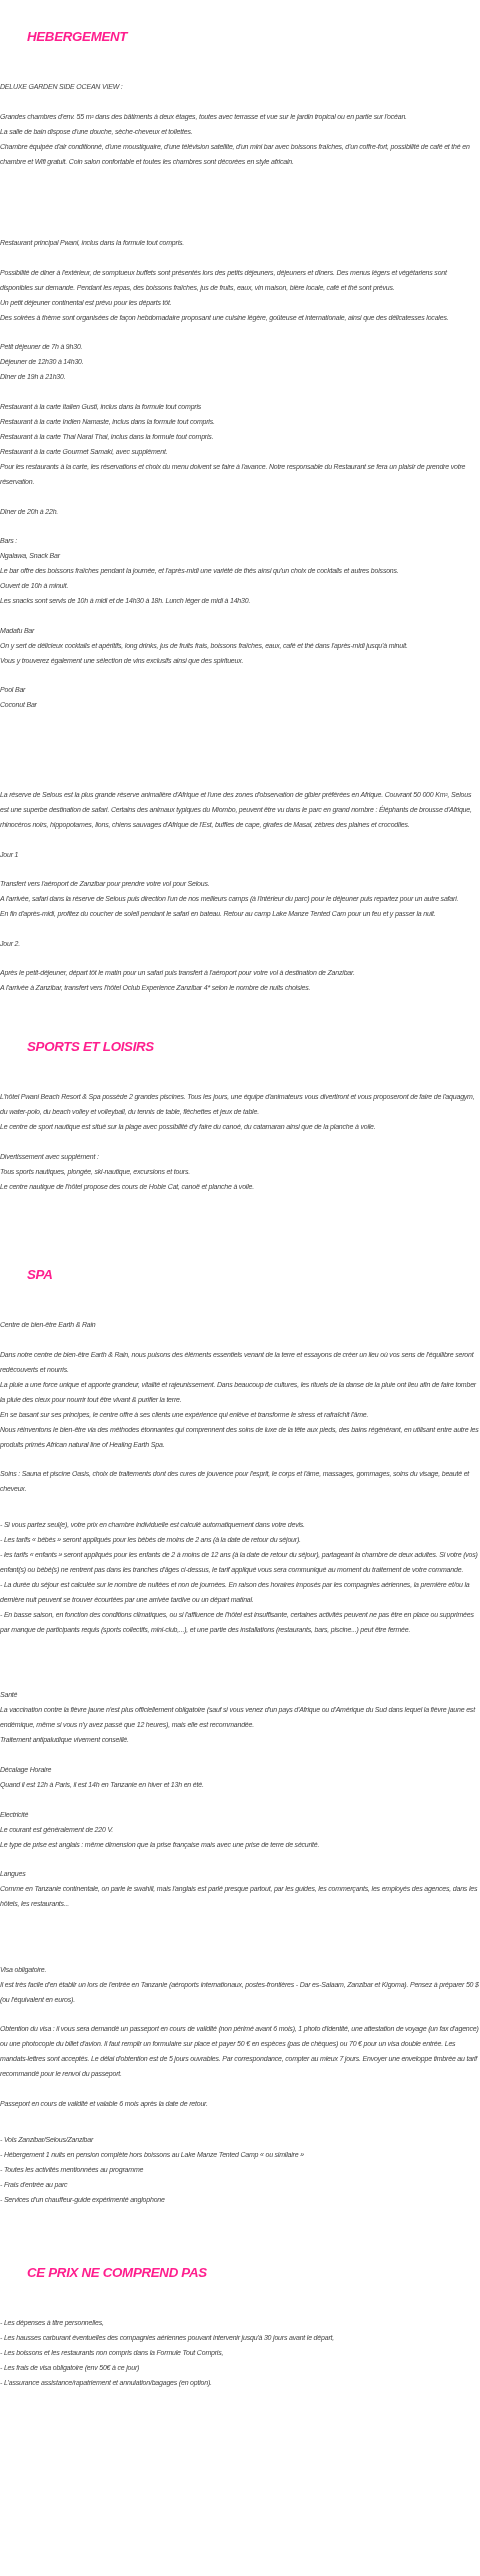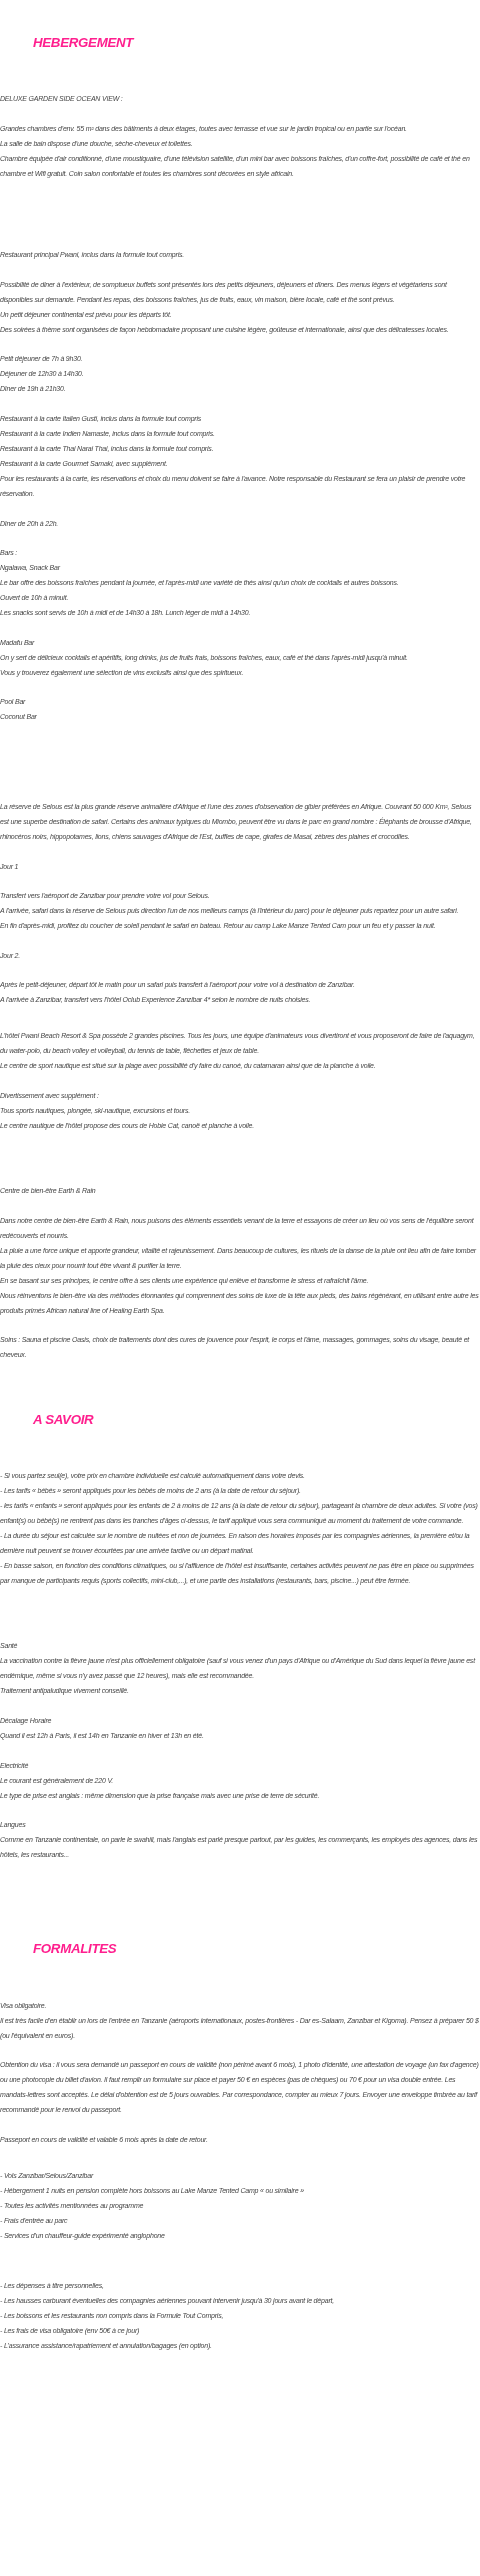--- a/index.html
+++ b/index.html
@@ -10,21 +10,21 @@
     }
     .page { padding: 0 0 0 0; }
     .section { margin: 0; }
     h2.section-title {
       font-family: "Liberation Sans", sans-serif;
       font-style: italic;
       font-weight: bold;
       color: #ff1f8e;
       font-size: 13.3px;
       letter-spacing: -0.3px;
-      margin: 17px;
+      margin: 11px;
       padding: 16px;
       line-height: 19px;
     }
     p.line {
       font-family: "Liberation Sans", sans-serif;
       font-style: italic;
       font-size: 7px;
       letter-spacing: -0.2px;
       line-height: 15px;
       margin: 0;
@@ -101,47 +101,48 @@
     <div class="gap-s"></div>
     <p class="line">Jour 2.</p>
     <div class="gap-s"></div>
     <p class="line">Après le petit-déjeuner, départ tôt le matin pour un safari puis transfert à l'aéroport pour votre vol à destination de Zanzibar.</p>
     <p class="line">A l'arrivée à Zanzibar, transfert vers l'hôtel Oclub Experience Zanzibar 4* selon le nombre de nuits choisies.</p>
   </section>
 
   <div class="gap-s"></div>
 
   <section class="section">
+    <h2 class="section-title">SPORTS ET LOISIRS</h2>
     <div class="title-gap"></div>
     <p class="line">L'hôtel Pwani Beach Resort &amp; Spa possède 2 grandes piscines. Tous les jours, une équipe d'animateurs vous divertiront et vous proposeront de faire de l'aquagym, du water-polo, du beach volley et volleyball, du tennis de table, fléchettes et jeux de table.</p>
     <p class="line">Le centre de sport nautique est situé sur la plage avec possibilité d'y faire du canoé, du catamaran ainsi que de la planche à voile.</p>
     <div class="gap-s"></div>
     <p class="line">Divertissement avec supplément :</p>
     <p class="line">Tous sports nautiques, plongée, ski-nautique, excursions et tours.</p>
     <p class="line">Le centre nautique de l'hôtel propose des cours de Hobie Cat, canoë et planche à voile.</p>
   </section>
 
   <div class="gap-l"></div>
 
   <section class="section">
+    <h2 class="section-title">SPA</h2>
     <div class="title-gap"></div>
     <p class="line">Centre de bien-être Earth &amp; Rain</p>
     <div class="gap-s"></div>
     <p class="line">Dans notre centre de bien-être Earth &amp; Rain, nous puisons des éléments essentiels venant de la terre et essayons de créer un lieu où vos sens de l'équilibre seront redécouverts et nourris.</p>
     <p class="line">La pluie a une force unique et apporte grandeur, vitalité et rajeunissement. Dans beaucoup de cultures, les rituels de la danse de la pluie ont lieu afin de faire tomber la pluie des cieux pour nourrir tout être vivant &amp; purifier la terre.</p>
     <p class="line">En se basant sur ses principes, le centre offre à ses clients une expérience qui enlève et transforme le stress et rafraîchit l'âme.</p>
     <p class="line">Nous réinventons le bien-être via des méthodes étonnantes qui comprennent des soins de luxe de la tête aux pieds, des bains régénérant, en utilisant entre autre les produits primés African natural line of Healing Earth Spa.</p>
     <div class="gap-s"></div>
     <p class="line">Soins : Sauna et piscine Oasis, choix de traitements dont des cures de jouvence pour l'esprit, le corps et l'âme, massages, gommages, soins du visage, beauté et cheveux.</p>
   </section>
 
   <div class="gap-s"></div>
 
   <section class="section">
-    <h2 class="section-title">A SAVOIR</h2>
     <div class="title-gap"></div>
     <p class="line">- Si vous partez seul(e), votre prix en chambre individuelle est calculé automatiquement dans votre devis.</p>
     <p class="line">- Les tarifs « bébés » seront appliqués pour les bébés de moins de 2 ans (à la date de retour du séjour).</p>
     <p class="line">- les tarifs « enfants » seront appliqués pour les enfants de 2 à moins de 12 ans (à la date de retour du séjour), partageant la chambre de deux adultes. Si votre (vos) enfant(s) ou bébé(s) ne rentrent pas dans les tranches d'âges ci-dessus, le tarif appliqué vous sera communiqué au moment du traitement de votre commande.</p>
     <p class="line">- La durée du séjour est calculée sur le nombre de nuitées et non de journées. En raison des horaires imposés par les compagnies aériennes, la première et/ou la dernière nuit peuvent se trouver écourtées par une arrivée tardive ou un départ matinal.</p>
     <p class="line">- En basse saison, en fonction des conditions climatiques, ou si l'affluence de l'hôtel est insuffisante, certaines activités peuvent ne pas être en place ou supprimées par manque de participants requis (sports collectifs, mini-club,...), et une partie des installations (restaurants, bars, piscine...) peut être fermée.</p>
   </section>
 
   <div class="gap-l"></div>
 
@@ -158,21 +159,20 @@
     <p class="line">Le courant est généralement de 220 V.</p>
     <p class="line">Le type de prise est anglais : même dimension que la prise française mais avec une prise de terre de sécurité.</p>
     <div class="gap-s"></div>
     <p class="line">Langues</p>
     <p class="line">Comme en Tanzanie continentale, on parle le swahili, mais l'anglais est parlé presque partout, par les guides, les commerçants, les employés des agences, dans les hôtels, les restaurants...</p>
   </section>
 
   <div class="gap-l"></div>
 
   <section class="section">
-    <h2 class="section-title">FORMALITES</h2>
     <div class="title-gap"></div>
     <p class="line">Visa obligatoire.</p>
     <p class="line">Il est très facile d'en établir un lors de l'entrée en Tanzanie (aéroports internationaux, postes-frontières - Dar es-Salaam, Zanzibar et Kigoma). Pensez à préparer 50 $ (ou l'équivalent en euros).</p>
     <div class="gap-s"></div>
     <p class="line">Obtention du visa : il vous sera demandé un passeport en cours de validité (non périmé avant 6 mois), 1 photo d'identité, une attestation de voyage (un fax d'agence) ou une photocopie du billet d'avion. Il faut remplir un formulaire sur place et payer 50 € en espèces (pas de chèques) ou 70 € pour un visa double entrée. Les mandats-lettres sont acceptés. Le délai d'obtention est de 5 jours ouvrables. Par correspondance, compter au mieux 7 jours. Envoyer une enveloppe timbrée au tarif recommandé pour le renvoi du passeport.</p>
     <div class="gap-s"></div>
     <p class="line">Passeport en cours de validité et valable 6 mois après la date de retour.</p>
   </section>
 
   <div class="gap-s"></div>
@@ -182,20 +182,21 @@
     <p class="line">- Vols Zanzibar/Selous/Zanzibar</p>
     <p class="line">- Hébergement 1 nuits en pension complète hors boissons au Lake Manze Tented Camp « ou similaire »</p>
     <p class="line">- Toutes les activités mentionnées au programme</p>
     <p class="line">- Frais d'entrée au parc</p>
     <p class="line">- Services d'un chauffeur-guide expérimenté anglophone</p>
   </section>
 
   <div class="gap-m"></div>
 
   <section class="section">
+    <h2 class="section-title">CE PRIX NE COMPREND PAS</h2>
     <div class="title-gap"></div>
     <p class="line">- Les dépenses à titre personnelles,</p>
     <p class="line">- Les hausses carburant éventuelles des compagnies aériennes pouvant intervenir jusqu'à 30 jours avant le départ,</p>
     <p class="line">- Les boissons et les restaurants non compris dans la Formule Tout Compris,</p>
     <p class="line">- Les frais de visa obligatoire (env 50€ à ce jour)</p>
     <p class="line">- L'assurance assistance/rapatriement et annulation/bagages (en option).</p>
   </section>
 
 </div>
 

